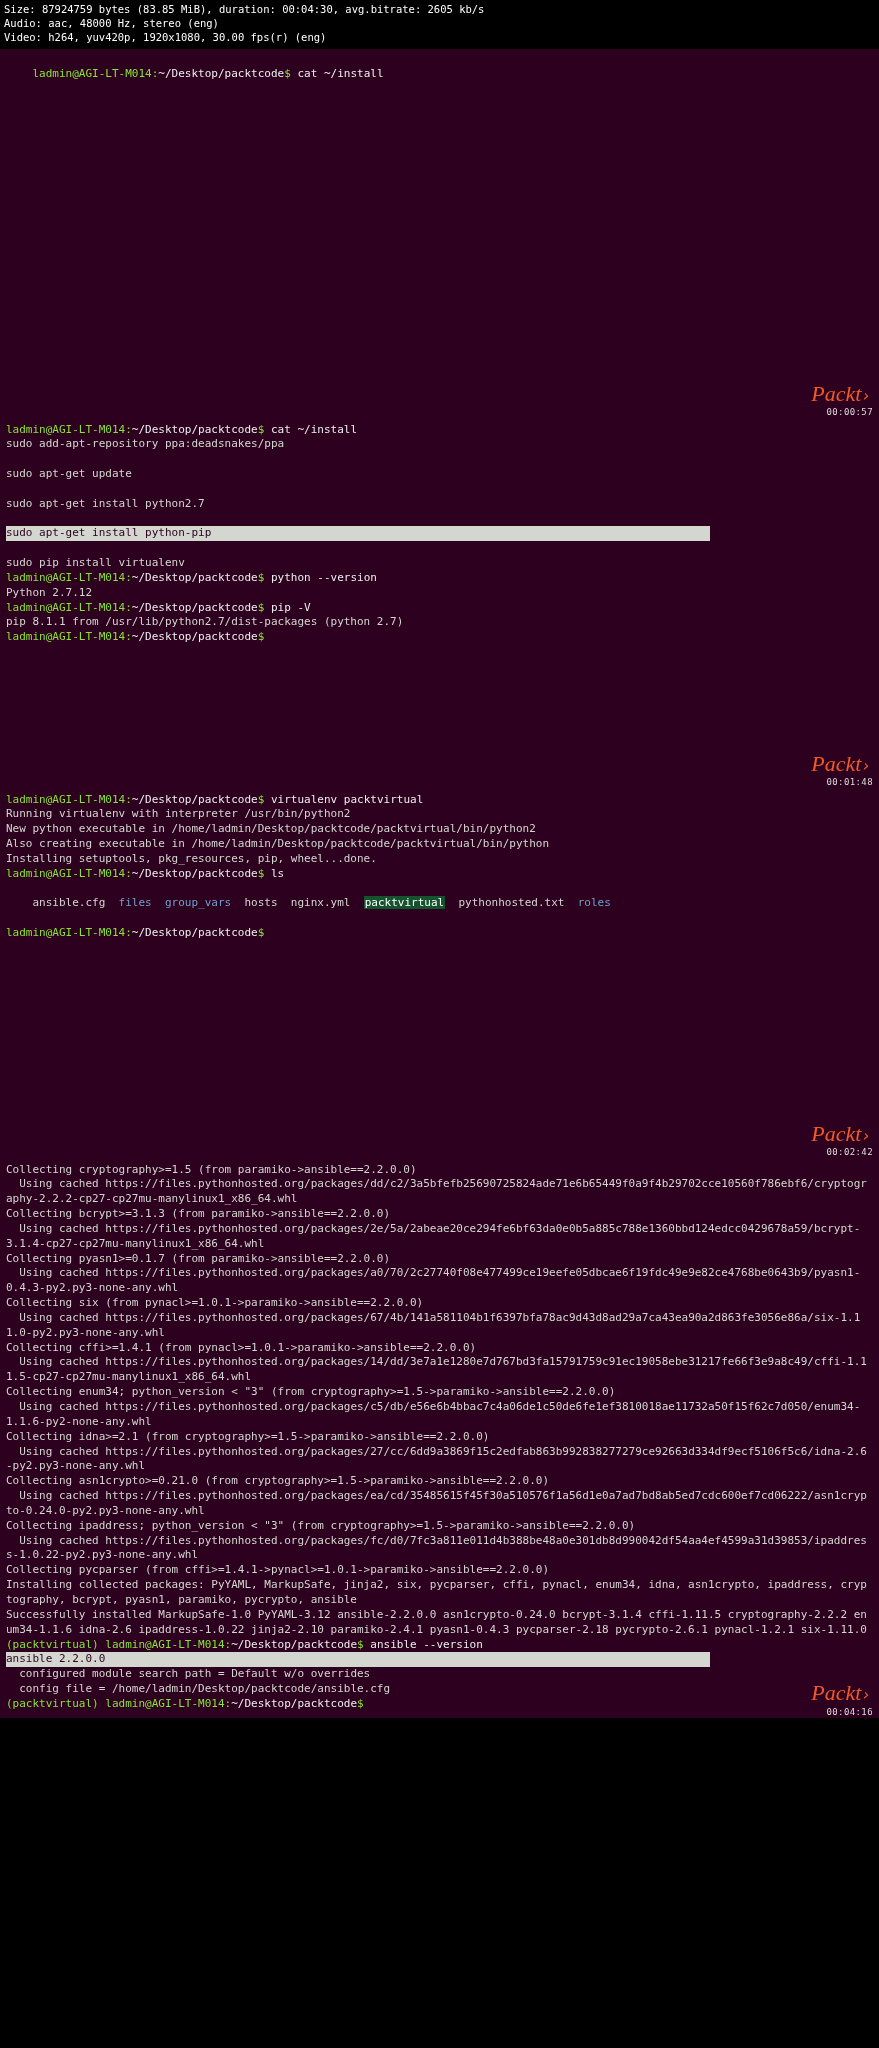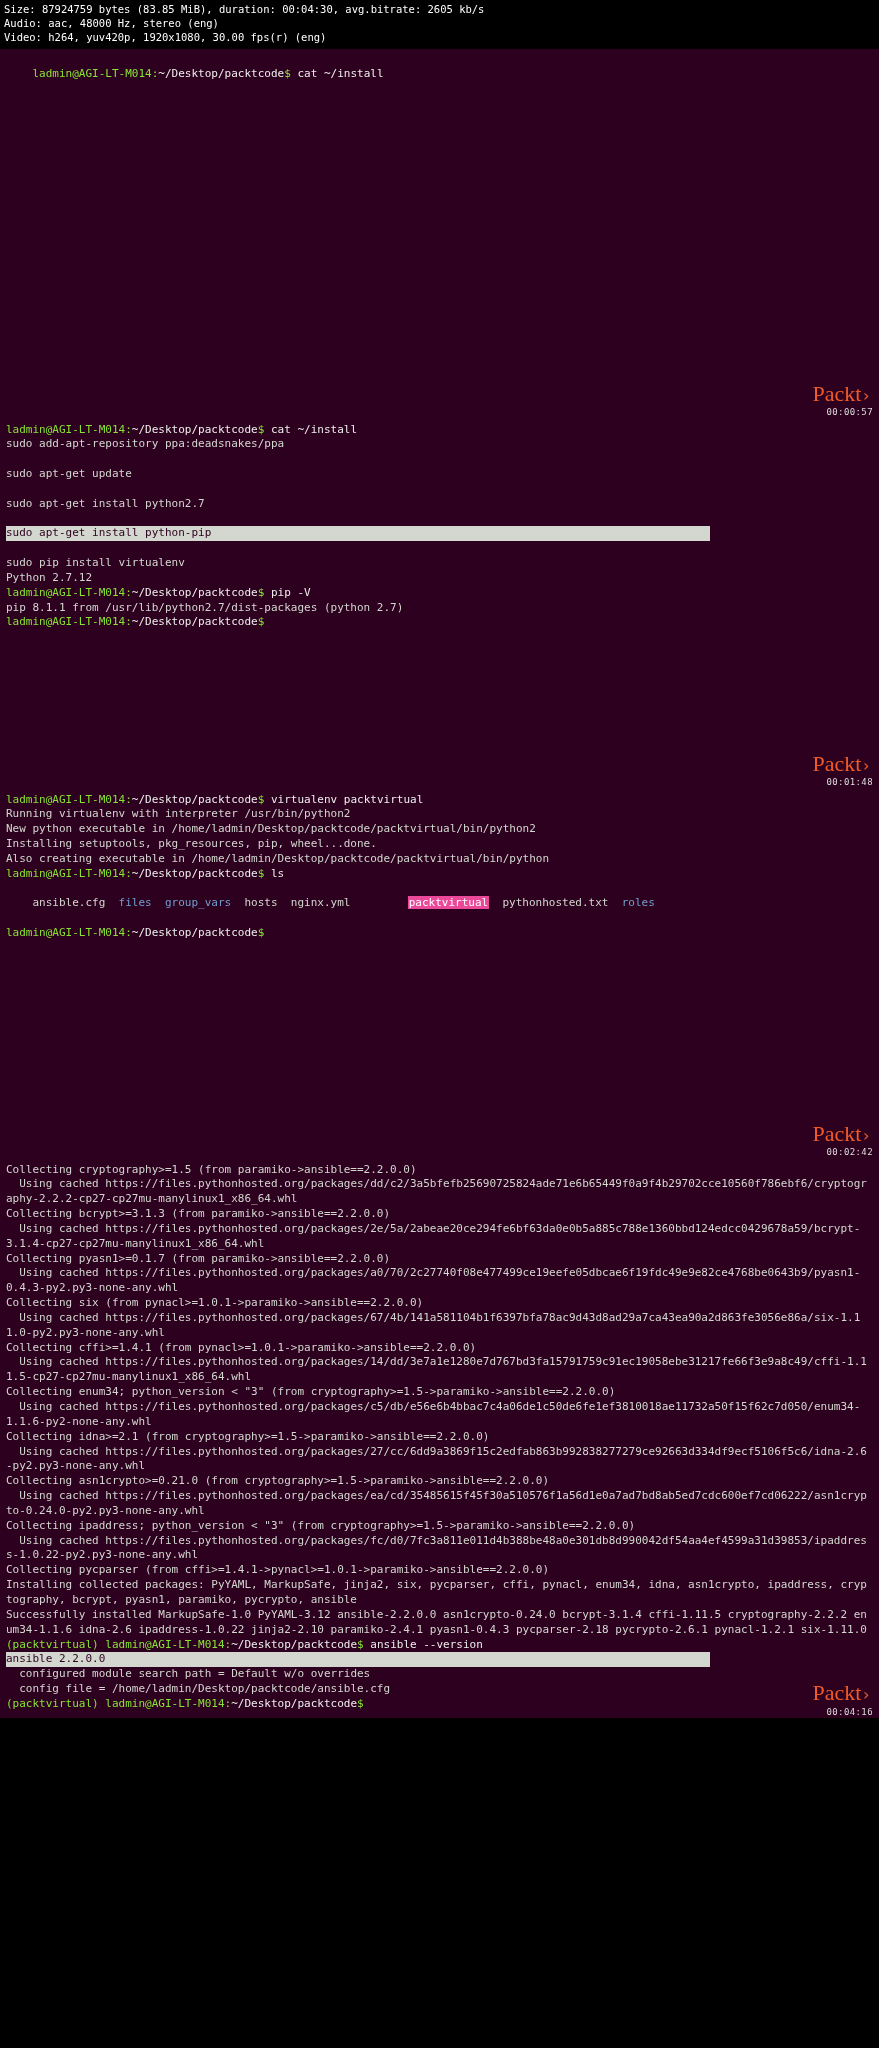--- a/index.html
+++ b/index.html
@@ -24,29 +24,30 @@
       padding: 4px 6px 6px;
       overflow: hidden;
     }
     .frame.tall { height: 370px; }
     .frame.med  { height: 370px; }
     .prompt { color: #8ae234; }
     .white  { color: #eeeeec; }
     .dir    { color: #729fcf; }
     .cmd    { color: #eeeeec; }
     .hl     { background: #d3d7cf; color: #2c001e; display: inline-block; padding: 0 0px; width: 704px; }
-    .sel    { background: #ec4899; color: #fff; padding: 0 1px; margin-left: 44px; }
+    .sel    { background: #14532d; color: #fff; padding: 0 1px; }
     .logo {
       position: absolute;
       right: 8px;
       bottom: 10px;
       color: #f05a28;
       font-family: Georgia, serif;
       font-size: 22px;
       font-weight: 400;
+      font-style: italic;
     }
     .logo .ar { font-family: monospace; font-size: 16px; }
     .ts {
       position: absolute;
       right: 6px;
       bottom: 0px;
       color: #ddd;
       font-size: 9px;
       letter-spacing: 0.4px;
     }
@@ -74,34 +75,35 @@
   <div class="line"><span class="prompt">ladmin@AGI-LT-M014:</span><span class="white">~/Desktop/packtcode</span><span class="prompt">$ </span><span class="cmd">cat ~/install</span></div>
   <div class="line gray">sudo add-apt-repository ppa:deadsnakes/ppa</div>
   <div class="line">&nbsp;</div>
   <div class="line gray">sudo apt-get update</div>
   <div class="line">&nbsp;</div>
   <div class="line gray">sudo apt-get install python2.7</div>
   <div class="line">&nbsp;</div>
   <div class="line"><span class="hl">sudo apt-get install python-pip</span></div>
   <div class="line">&nbsp;</div>
   <div class="line gray">sudo pip install virtualenv</div>
+  <div class="line"><span class="prompt">ladmin@AGI-LT-M014:</span><span class="white">~/Desktop/packtcode</span><span class="prompt">$ </span><span class="cmd">python --version</span></div>
   <div class="line gray">Python 2.7.12</div>
   <div class="line"><span class="prompt">ladmin@AGI-LT-M014:</span><span class="white">~/Desktop/packtcode</span><span class="prompt">$ </span><span class="cmd">pip -V</span></div>
   <div class="line gray">pip 8.1.1 from /usr/lib/python2.7/dist-packages (python 2.7)</div>
   <div class="line"><span class="prompt">ladmin@AGI-LT-M014:</span><span class="white">~/Desktop/packtcode</span><span class="prompt">$</span></div>
   <div class="logo"><span>Packt</span><span class="ar">›</span></div>
   <div class="ts">00:01:48</div>
 </div>
 
 <div class="frame med">
   <div class="line"><span class="prompt">ladmin@AGI-LT-M014:</span><span class="white">~/Desktop/packtcode</span><span class="prompt">$ </span><span class="cmd">virtualenv packtvirtual</span></div>
   <div class="line gray">Running virtualenv with interpreter /usr/bin/python2</div>
   <div class="line gray">New python executable in /home/ladmin/Desktop/packtcode/packtvirtual/bin/python2</div>
+  <div class="line gray">Also creating executable in /home/ladmin/Desktop/packtcode/packtvirtual/bin/python</div>
   <div class="line gray">Installing setuptools, pkg_resources, pip, wheel...done.</div>
-  <div class="line gray">Also creating executable in /home/ladmin/Desktop/packtcode/packtvirtual/bin/python</div>
   <div class="line"><span class="prompt">ladmin@AGI-LT-M014:</span><span class="white">~/Desktop/packtcode</span><span class="prompt">$ </span><span class="cmd">ls</span></div>
   <div class="line">
     <span class="gray">ansible.cfg</span>&nbsp;&nbsp;<span class="dir">files</span>&nbsp;&nbsp;<span class="dir">group_vars</span>&nbsp;&nbsp;<span class="gray">hosts</span>&nbsp;&nbsp;<span class="gray">nginx.yml</span>&nbsp;&nbsp;<span class="sel">packtvirtual</span>&nbsp;&nbsp;<span class="gray">pythonhosted.txt</span>&nbsp;&nbsp;<span class="dir">roles</span>
   </div>
   <div class="line"><span class="prompt">ladmin@AGI-LT-M014:</span><span class="white">~/Desktop/packtcode</span><span class="prompt">$ </span></div>
   <div class="logo"><span>Packt</span><span class="ar">›</span></div>
   <div class="ts">00:02:42</div>
 </div>
 
 <div class="frame" style="min-height:485px">

